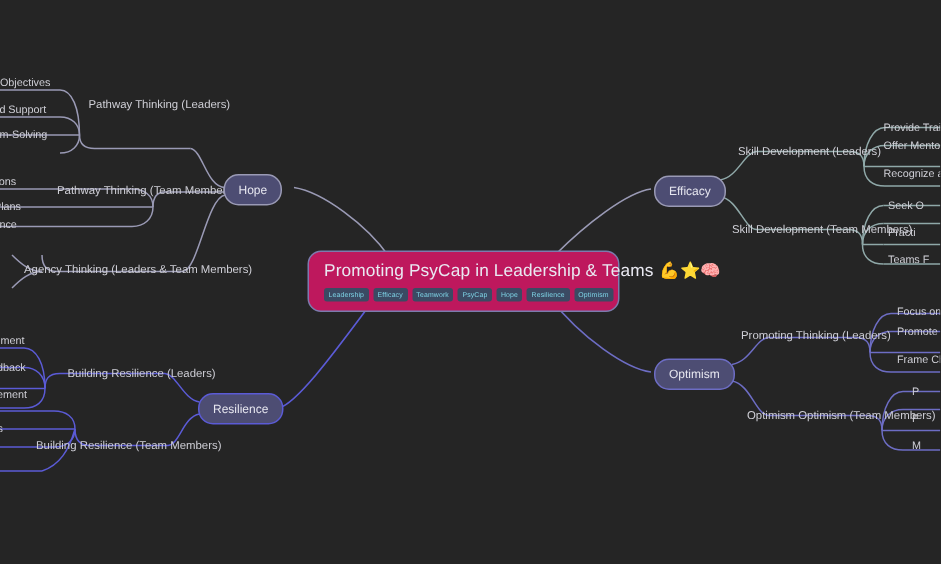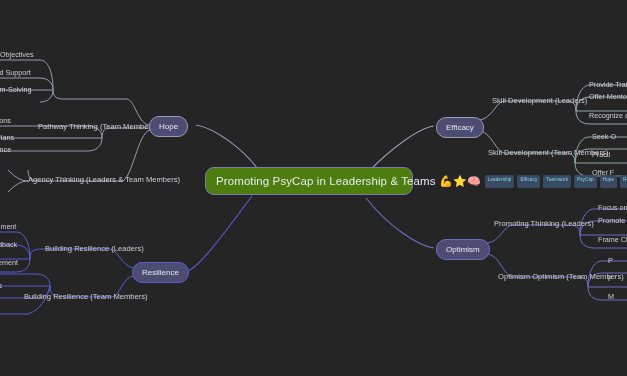--- a/index.html
+++ b/index.html
@@ -20,26 +20,26 @@
     left: 0; top: 0;
     width: 627px;
     height: 376px;
     pointer-events: none;
   }
 
   
   .root-node {
     position: absolute;
     box-sizing: border-box;
-    background: #4d7c0f;
+    background: #be185d;
     border: 1px solid #7b7bad;
     border-radius: 9px;
     padding: 7px 10px 6px 10px;
     display: flex;
-    flex-direction: row;
+    flex-direction: column;
     gap: 4px;
     z-index: 6;
   }
   .root-title {
     color: #e9e9f2;
     font-size: 11.5px;
     line-height: 13px;
     white-space: nowrap;
     letter-spacing: .1px;
   }
@@ -225,24 +225,25 @@
   </div>
 
   <div class="branch-node accent-grey" style="left:149px; top:116px;">Hope</div>
 
   <div class="branch-node accent-blue" style="left:132px; top:262px;">Resilience</div>
 
   <div class="branch-node accent-grey" style="left:436px; top:117px;">Efficacy</div>
 
   <div class="branch-node accent-violet" style="left:436px; top:239px;">Optimism</div>
 
+  <div class="leaf-label" style="left:59px; top:65px;">Pathway Thinking (Leaders)</div>
 
   <div class="leaf-label" style="left:38px; top:122px;">Pathway Thinking (Team Members)</div>
 
-  <div class="leaf-label" style="left:16px; top:175px;margin-left:12px;">Agency Thinking (Leaders &amp; Team Members)</div>
+  <div class="leaf-label" style="left:16px; top:175px;">Agency Thinking (Leaders &amp; Team Members)</div>
 
   <div class="leaf-label small" style="left:-14px; top:50px;">and Objectives</div>
   <div class="leaf-label small" style="left:-14px; top:68px;">s and Support</div>
   <div class="leaf-label small" style="left:-14px; top:85px;">oblem-Solving</div>
 
   <div class="leaf-label small" style="left:-10px; top:116px;">lutions</div>
   <div class="leaf-label small" style="left:-10px; top:133px;">n Plans</div>
   <div class="leaf-label small" style="left:-10px; top:145px;">idance</div>
 
   <div class="leaf-label" style="left:24px; top:292px;">Building Resilience (Team Members)</div>
@@ -258,21 +259,21 @@
   <div class="leaf-label" style="left:492px; top:96px;text-align:right;">Skill Development (Leaders)</div>
 
   <div class="leaf-label" style="left:488px; top:148px;">Skill Development (Team Members)</div>
 
   <div class="leaf-label small" style="left:589px; top:80px;">Provide Train</div>
   <div class="leaf-label small" style="left:589px; top:92px;">Offer Mentors</div>
   <div class="leaf-label small" style="left:589px; top:111px;">Recognize an</div>
 
   <div class="leaf-label small" style="left:592px; top:132px;">Seek O</div>
   <div class="leaf-label small" style="left:592px; top:150px;text-align:right;">Practi</div>
-  <div class="leaf-label small" style="left:592px; top:168px;">Offer F</div>
+  <div class="leaf-label small" style="left:592px; top:168px;">Teams F</div>
 
   <div class="leaf-label" style="left:494px; top:219px;">Promoting Thinking (Leaders)</div>
 
   <div class="leaf-label" style="left:498px; top:272px;">Optimism Optimism (Team Members)</div>
 
   <div class="leaf-label small" style="left:598px; top:203px;">Focus on</div>
   <div class="leaf-label small" style="left:598px; top:216px;">Promote</div>
   <div class="leaf-label small" style="left:598px; top:235px;">Frame Ch</div>
 
   <div class="leaf-label small" style="left:608px; top:256px;">P</div>

